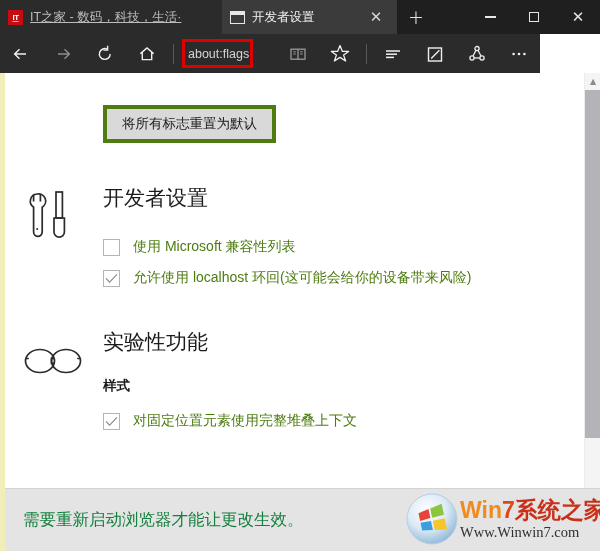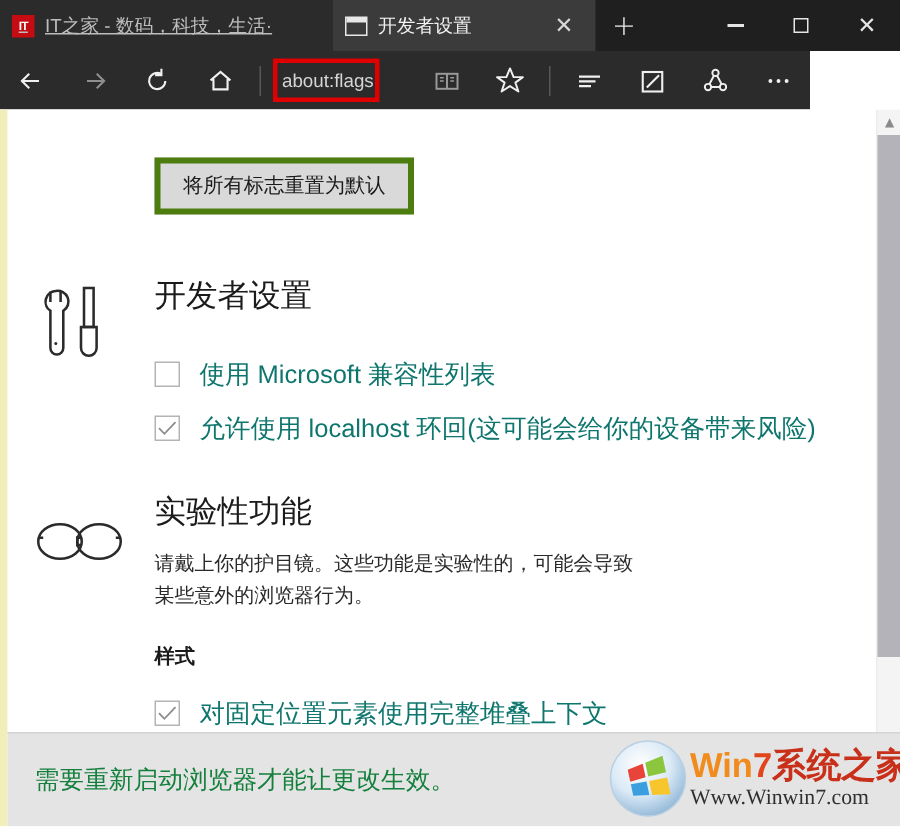--- a/index.html
+++ b/index.html
@@ -170,21 +170,21 @@
   .cbox {
     width: 17px; height: 17px;
     border: 1.4px solid #b4b4b4;
     background: #ffffff;
     flex: none;
     display: flex; align-items: center; justify-content: center;
   }
   .cbox svg { display: block; }
   .cb-label {
     margin-left: 13px;
-    font-size: 17px; color: #0f766e;
+    font-size: 14px; color: #4d7c0f;
     white-space: nowrap;
   }
 
   
   #scrollbar {
     position: absolute; top: 0; right: 0;
     width: 16px; height: 100%;
     background: #f4f4f4;
     border-left: 1px solid #ececec;
   }
@@ -401,21 +401,20 @@
         <div class="sec-icon" style="top:12px;left:16px;">
           <svg width="64" height="40" viewBox="0 0 64 40">
             <ellipse cx="19" cy="20" rx="14.5" ry="11.5" fill="none" stroke="#2b2b2b" stroke-width="1.7"></ellipse>
             <ellipse cx="45" cy="20" rx="14.5" ry="11.5" fill="none" stroke="#2b2b2b" stroke-width="1.7"></ellipse>
             <path d="M33.5 17.4 h-3 v5 h3" fill="none" stroke="#2b2b2b" stroke-width="1.7"></path>
             <path d="M4.6 17.5 h3.2 M56.2 17.5 h3.2" fill="none" stroke="#2b2b2b" stroke-width="1.7"></path>
           </svg>
         </div>
         <div class="sec-body">
           <div class="sec-title">实验性功能</div>
-          <div class="sec-desc">请戴上你的护目镜。这些功能是实验性的，可能会导致某些意外的浏览器行为。</div>
           <div style="height:22px"></div>
           <div class="sub-title">样式</div>
           <div class="cb-row" style="margin-top:17px;align-items:center;">
             <span class="cbox">
               <svg width="13" height="11" viewBox="0 0 13 11">
                 <path d="M1 5.4 L4.6 9.2 L12 1.4" fill="none" stroke="#8c8c8c" stroke-width="1.2"></path>
               </svg>
             </span>
             <span class="cb-label">对固定位置元素使用完整堆叠上下文</span>
           </div>

